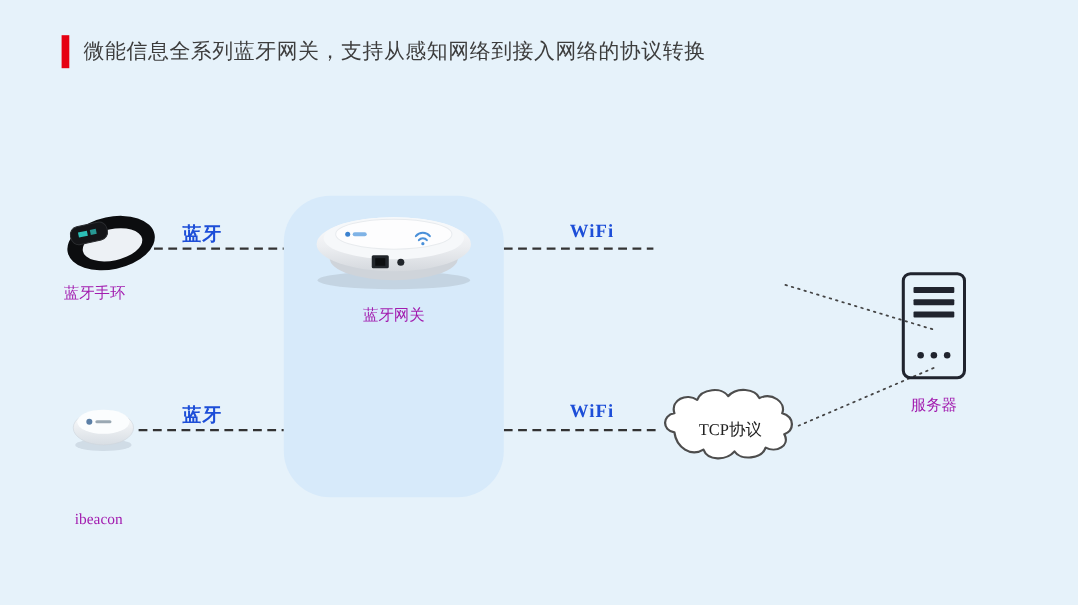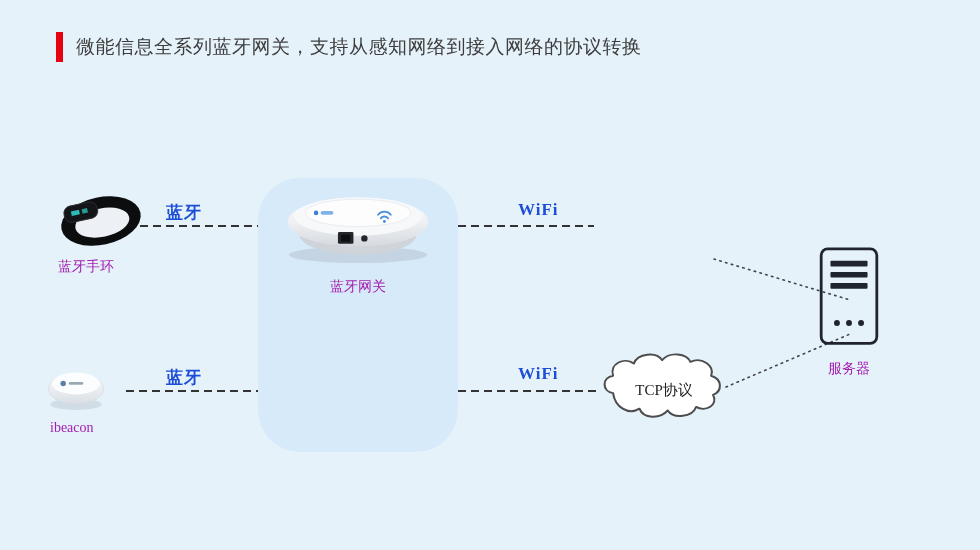--- a/index.html
+++ b/index.html
@@ -22,21 +22,21 @@
   
   .connectors{position:absolute;left:0;top:0;width:980px;height:550px;pointer-events:none;}
 
   
   .node{position:absolute;display:flex;flex-direction:column;}
   .node-label{font-size:14px;color:#a21caf;}
 
   .bracelet-node{left:54px;top:188px;width:96px;align-items:flex-start;}
   .bracelet-node .node-label{margin-top:4px;padding-left:4px;}
 
-  .ibeacon-node{left:44px;top:364px;width:70px;align-items:flex-start;}
+  .ibeacon-node{left:62px;top:364px;width:70px;align-items:flex-start;gap:45px;}
   .ibeacon-node .node-label{margin-top:8px;padding-left:6px;}
 
   .gateway-panel{
     left:258px;top:178px;width:200px;height:274px;
     background:#d7eafa;border-radius:42px;
     display:flex;flex-direction:column;align-items:center;
   }
   .gateway-panel .node-label{margin-top:12px;}
 
   .cloud-node{display:flex;}

